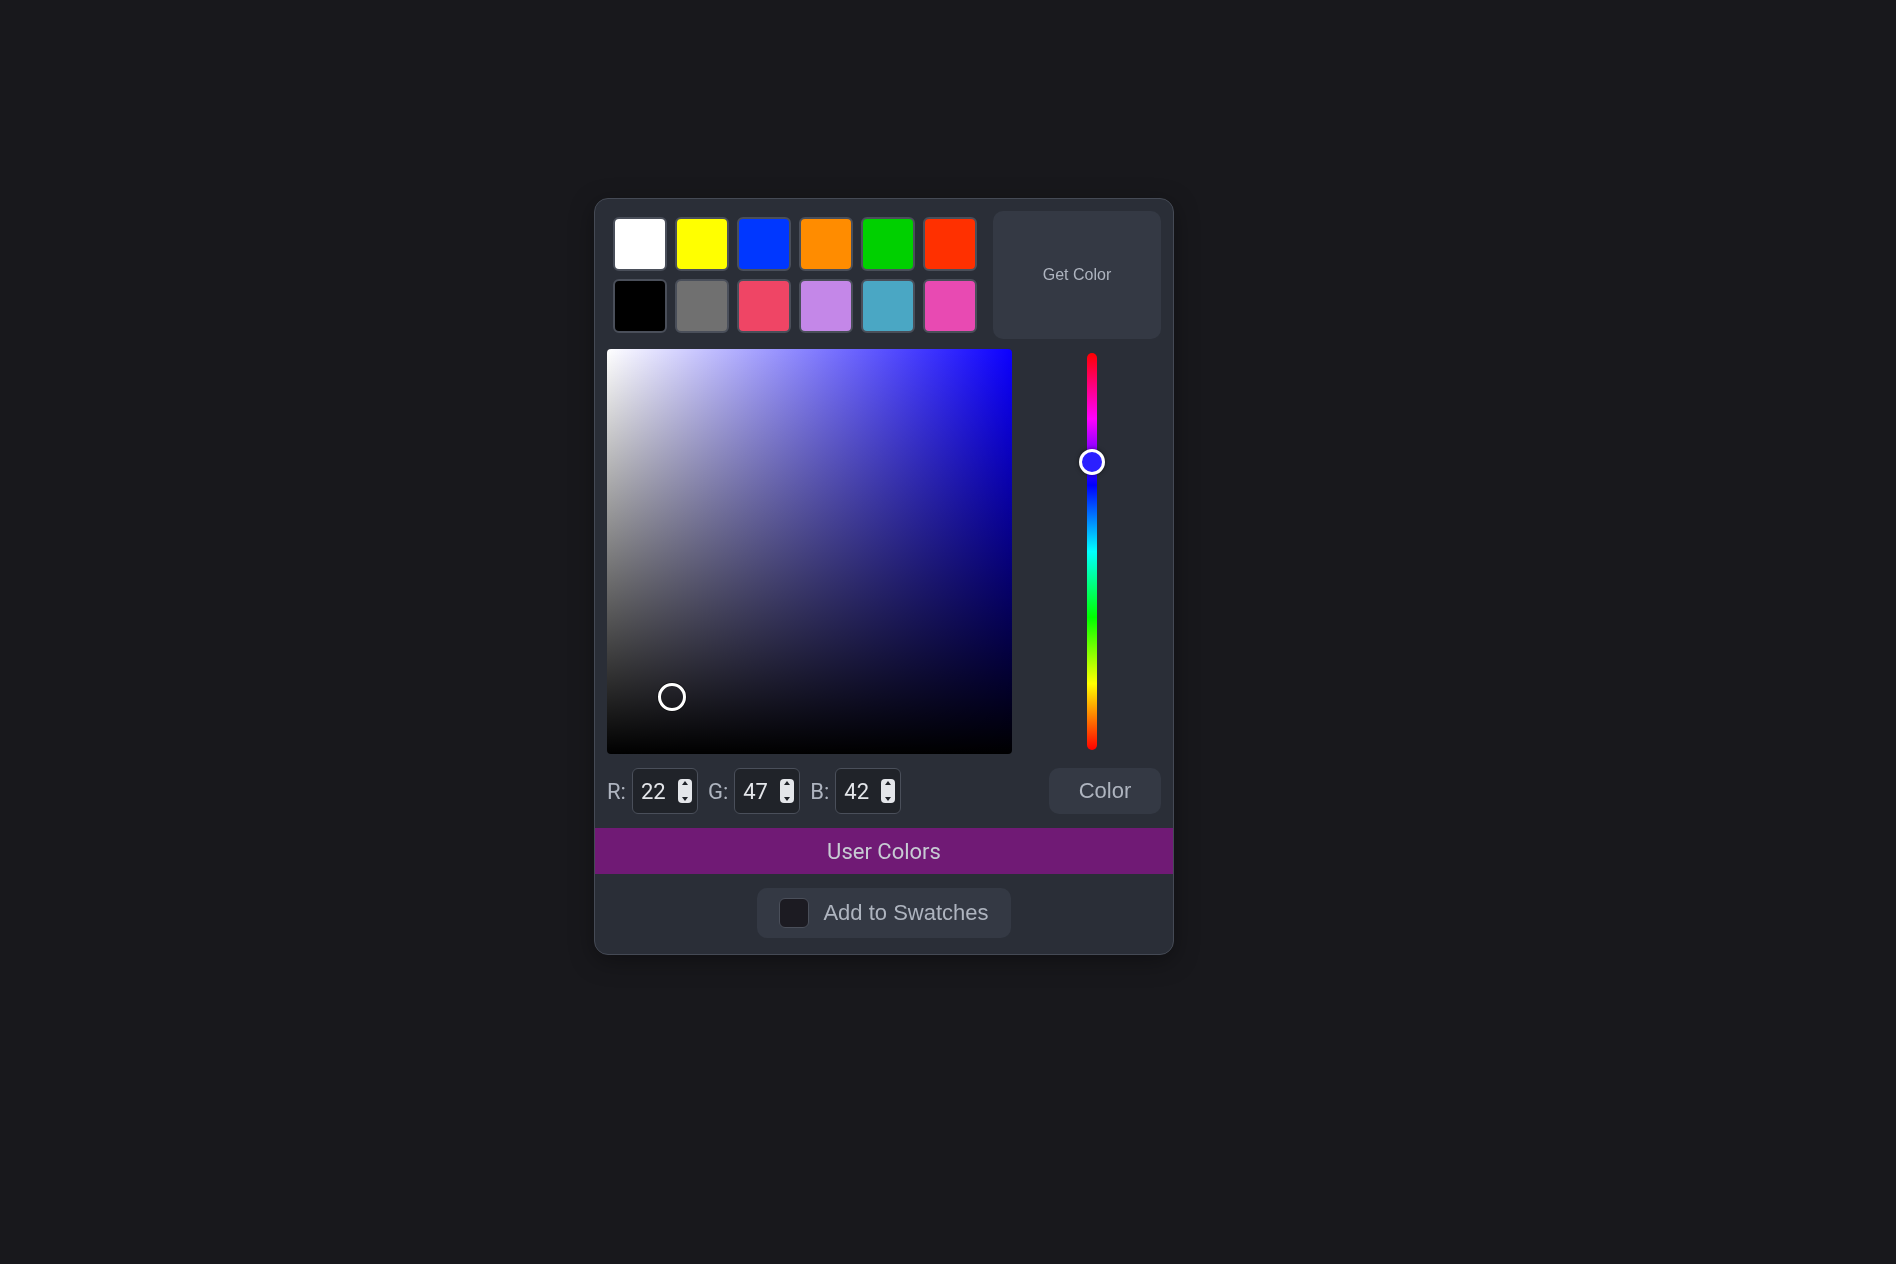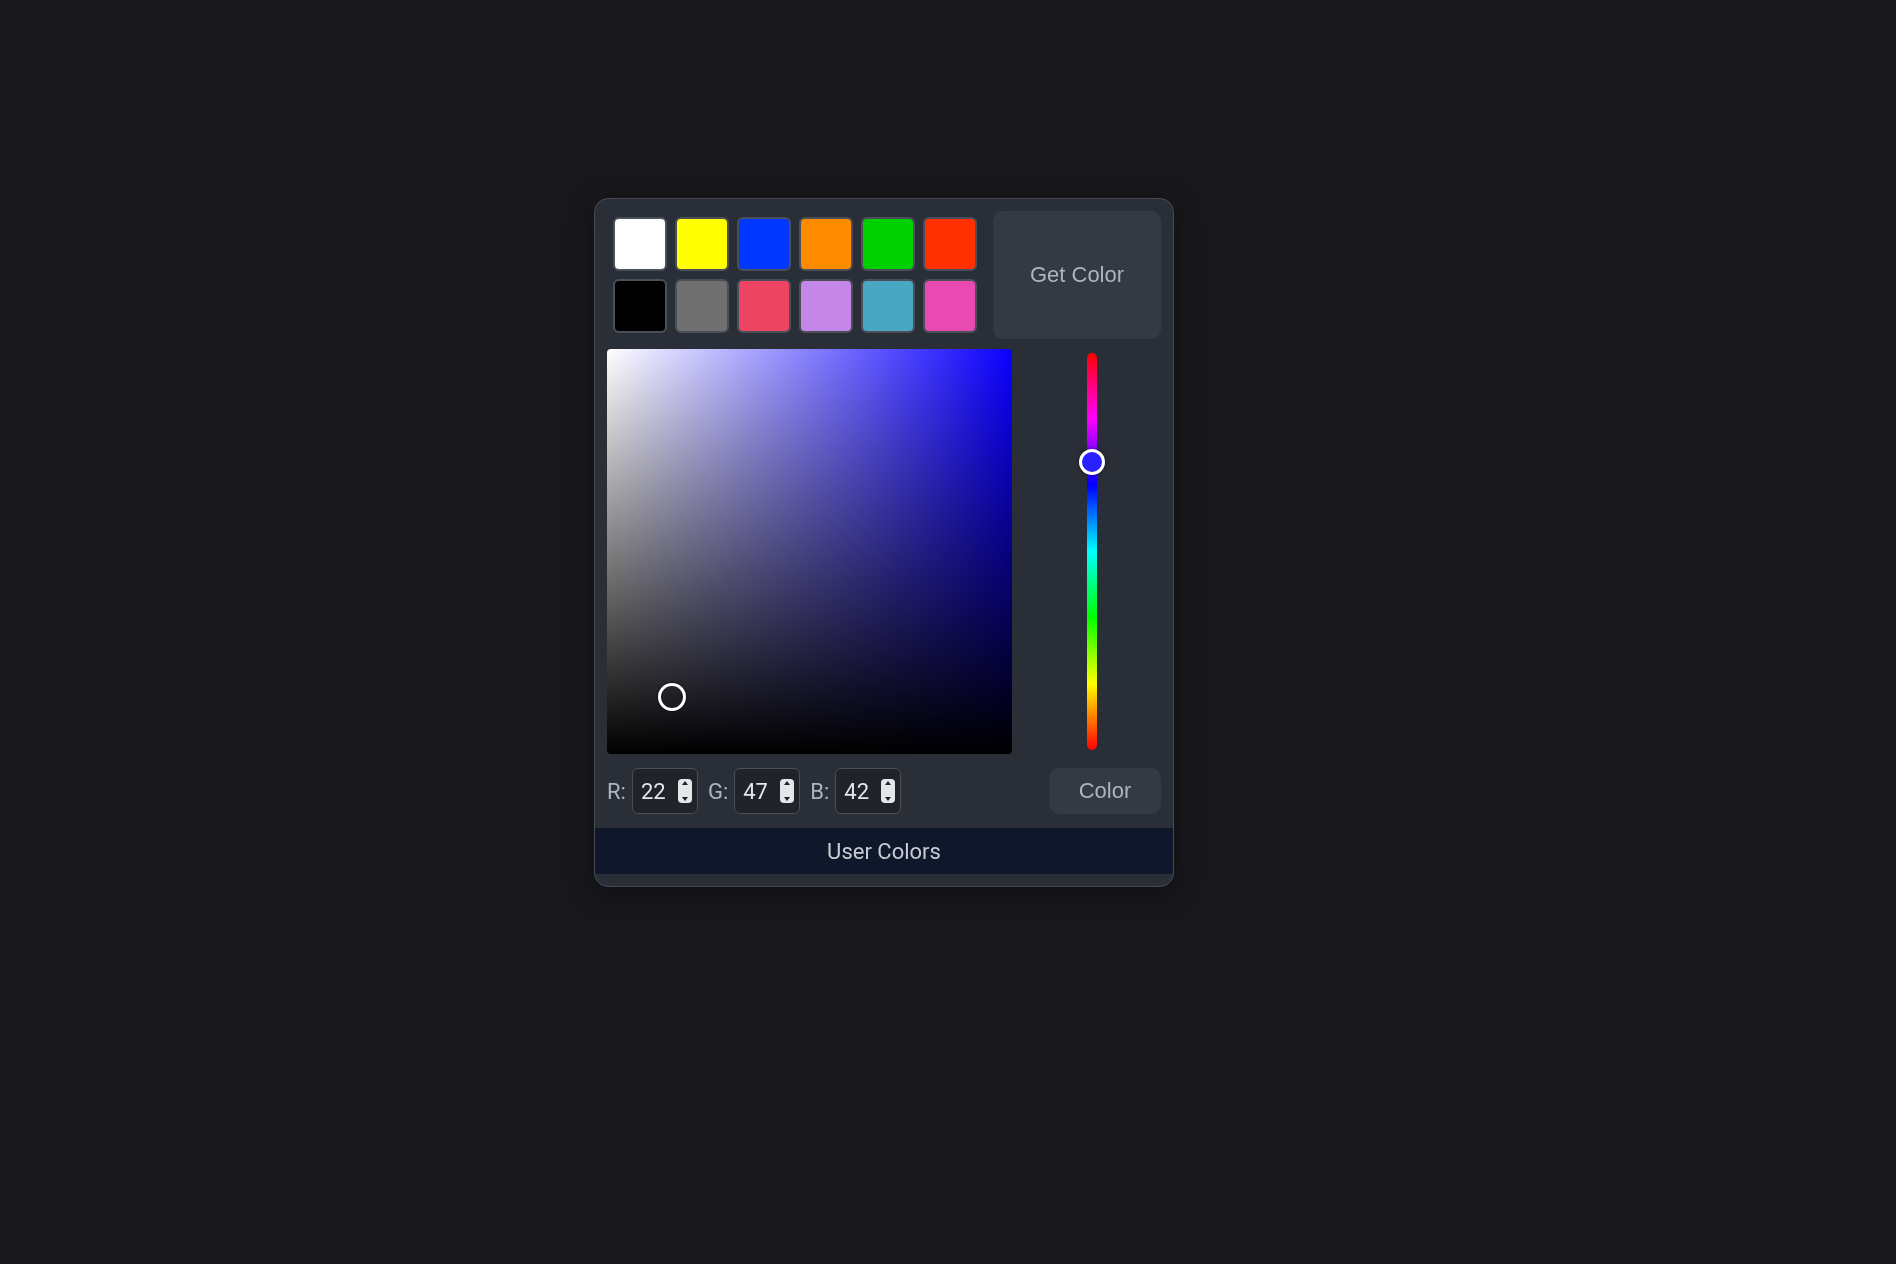--- a/index.html
+++ b/index.html
@@ -27,21 +27,21 @@
     gap:8px;
     padding:6px;
   }
   .swatch{
     width:54px;height:54px;border-radius:6px;
     border:2px solid #4a4f5a;
     box-sizing:border-box;
   }
   .btn{
     background:#343944;border:none;border-radius:10px;
-    color:#aeb4bf;font-size:22px;line-height:1.2;
+    color:#aeb4bf;font-size:16px;line-height:1.2;
     display:flex;align-items:center;justify-content:center;
     text-align:center;padding:0 14px;
   }
   #get-color-btn{flex:1;min-width:110px}
   .row-main{display:flex;gap:10px;margin-top:10px}
   .sv-area{
     position:relative;width:405px;height:405px;border-radius:4px;overflow:hidden;
     background:
       linear-gradient(to top, #000 0%, rgba(0,0,0,0) 100%),
       linear-gradient(to right, #fff 0%, var(--hue,#0c00ff) 100%);
@@ -81,21 +81,21 @@
     display:flex;flex-direction:column;align-items:center;justify-content:space-between;
     padding:2px 0;box-sizing:border-box;
   }
   .stepper::before,.stepper::after{
     content:"";width:0;height:0;border-left:3px solid transparent;border-right:3px solid transparent;
   }
   .stepper::before{border-bottom:4px solid #202329}
   .stepper::after{border-top:4px solid #202329}
   #mode-btn{height:46px;width:112px;margin-left:auto;font-size:22px}
   .user-colors-bar{
-    margin:14px -12px 0;background:#0f172a;height:46px;
+    margin:14px -12px 0;background:#701a75;height:46px;
     display:flex;align-items:center;justify-content:center;
     color:#c7cbd3;font-size:22px;
   }
   .add-row{display:flex;justify-content:center;margin-top:14px;margin-bottom:4px}
   .add-btn{
     background:#343944;border:none;border-radius:10px;
     display:flex;align-items:center;gap:14px;
     padding:10px 22px;color:#aeb4bf;font-size:22px;
   }
   .add-swatch{
@@ -162,14 +162,20 @@
     </div>
     <button id="mode-btn" class="btn">
       <span>Color</span>
     </button>
   </div>
 
   <div class="user-colors-bar">
     <span>User Colors</span>
   </div>
 
+  <div class="add-row">
+    <button class="add-btn">
+      <span class="add-swatch" id="add-swatch" style="background: rgb(28, 27, 34);"></span>
+      <span>Add to Swatches</span>
+    </button>
+  </div>
 
 </div>
 
 </body></html>

